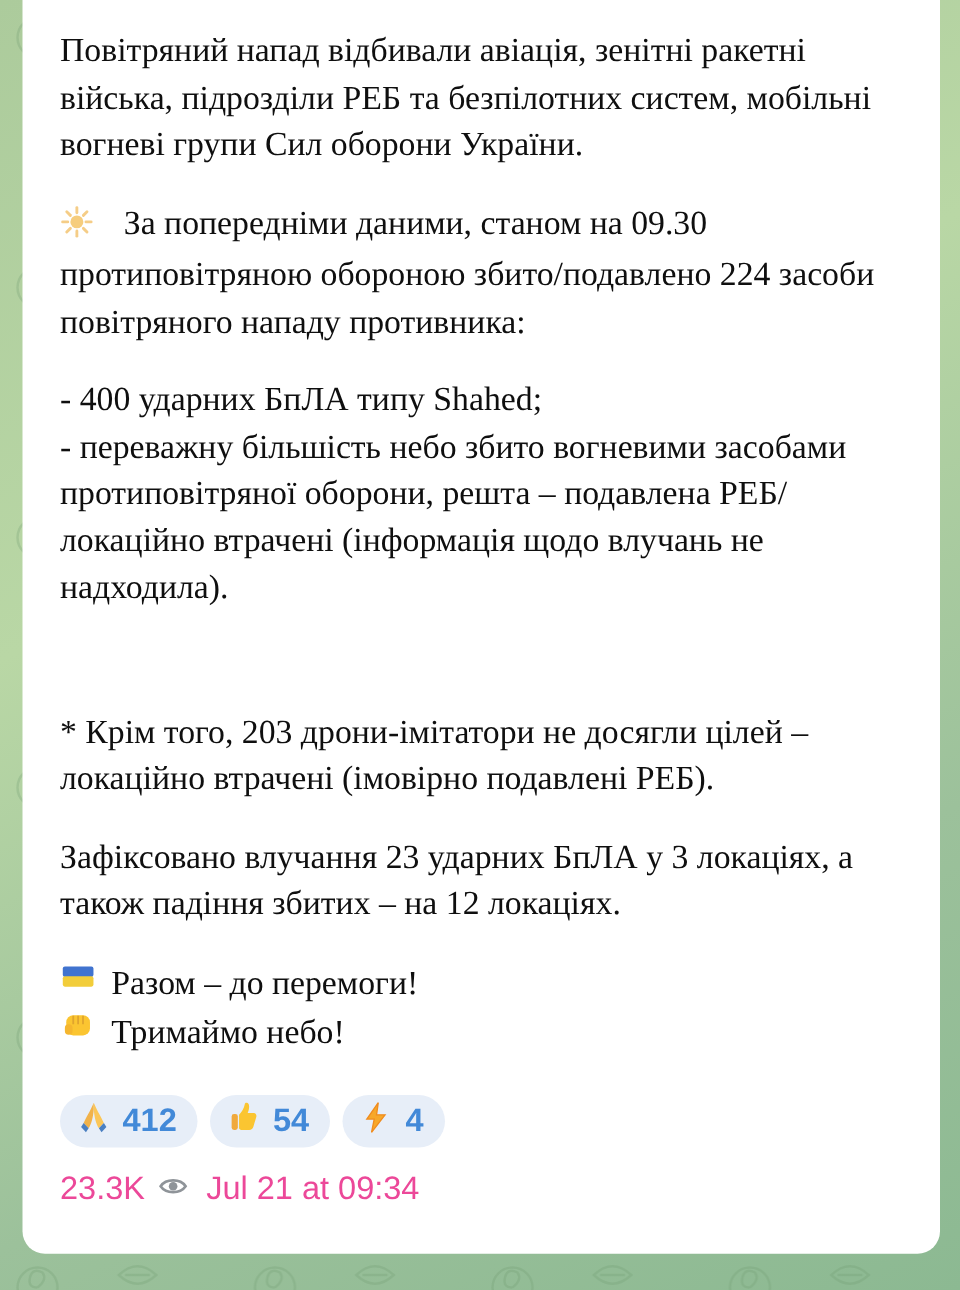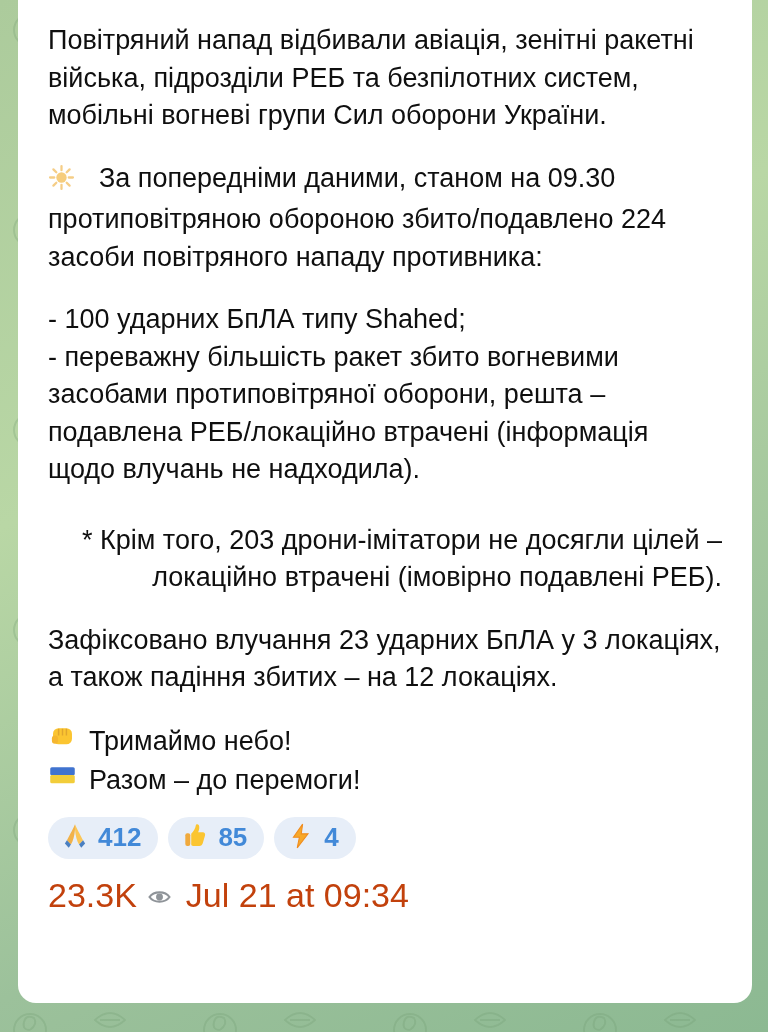--- a/index.html
+++ b/index.html
@@ -11,38 +11,38 @@
   }
   .doodle-layer { position:absolute; inset:0; z-index:0; pointer-events:none; }
   .bubble {
     position:absolute; z-index:1;
     left:18px; top:-24px; width:734px; height:1027px;
     background:#ffffff; border-radius:18px;
     padding:46px 30px 14px 30px;
     display:flex; flex-direction:column;
   }
   .msg-text { font-size:27px; line-height:37.5px; color:#0f0f0f; }
-  .msg-text p { margin-top:25px; }
+  .msg-text p { margin-top:25px;font-family:Liberation Serif, serif; }
   .msg-text p:first-child { margin-top:0; }
-  .msg-text p.gap-large { margin-top:33px;text-align:right; }
+  .msg-text p.gap-large { margin-top:78px; }
   .inline-emoji { display:inline-block; vertical-align:-4px; }
   .sun-gap { margin-right:24px; }
   .emoji-line { display:flex; align-items:center; }
   .emoji-line .inline-emoji { margin-right:12px; flex:0 0 auto; }
-  .reactions { display:flex; gap:10px; margin-top:16px; }
+  .reactions { display:flex; gap:10px; margin-top:30px; }
   .reaction-pill {
     display:flex; align-items:center; height:42px;
     background:#e7eef8; border-radius:21px; padding:0 17px 0 13px;
     cursor:pointer;
   }
   .reaction-pill svg { margin-right:9px; }
   .reaction-count { font-size:26px; font-weight:600; color:#4289d8; }
   .footer { display:flex; align-items:center; justify-content:space-between; margin-top:17px; }
   .footer-link { font-size:26px; color:#3f8ed8; text-decoration:none; cursor:pointer; }
-  .footer-meta { display:flex; align-items:center; color:#c2410c; font-size:34px;justify-content:center; }
+  .footer-meta { display:flex; align-items:center; color:#ec4899; font-size:26px;justify-content:center; }
   .views-count { margin-right:10px; }
   .eye { margin-right:14px; display:inline-block; }
 </style>
 </head>
 <body>
 
 <svg class="doodle-layer" width="768" height="1032" xmlns="http://www.w3.org/2000/svg">
   <defs>
     <pattern id="doodles" width="190" height="200" patternUnits="userSpaceOnUse">
       <g fill="none" stroke="#6f9a6f" stroke-width="2" opacity="0.28">
@@ -76,64 +76,64 @@
               <line x1="20" y1="13" x2="24" y2="13"></line>
               <line x1="5.2" y1="5.2" x2="8" y2="8"></line>
               <line x1="18" y1="18" x2="20.8" y2="20.8"></line>
               <line x1="5.2" y1="20.8" x2="8" y2="18"></line>
               <line x1="18" y1="8" x2="20.8" y2="5.2"></line>
             </g>
             <circle cx="13" cy="13" r="5" fill="#f6cd7d"></circle>
           </svg></span><span>За попередніми даними, станом на 09.30 протиповітряною обороною збито/подавлено 224 засоби повітряного нападу противника:</span></p>
 
     <p>
-      <span style="display:block">- 100 ударних БпЛА типу Shahed;</span>
-      <span style="display:block">- переважну більшість ракет збито вогневими засобами протиповітряної оборони, решта – подавлена РЕБ/локаційно втрачені (інформація щодо влучань не надходила).</span>
+      <span style="display:block">- 400 ударних БпЛА типу Shahed;</span>
+      <span style="display:block">- переважну більшість небо збито вогневими засобами протиповітряної оборони, решта – подавлена РЕБ/локаційно втрачені (інформація щодо влучань не надходила).</span>
     </p>
 
     <p class="gap-large">* Крім того, 203 дрони-імітатори не досягли цілей – локаційно втрачені (імовірно подавлені РЕБ).</p>
 
     <p>Зафіксовано влучання 23 ударних БпЛА у 3 локаціях, а також падіння збитих – на 12 локаціях.</p>
 
 
     <p>
       <span class="emoji-line">
           <span class="inline-emoji"><svg width="29" height="29" viewBox="0 0 26 26">
+              <rect x="2" y="5.5" width="22" height="7.5" rx="1.5" fill="#4073cf"></rect>
+              <rect x="2" y="12.5" width="22" height="7.5" rx="1.5" fill="#f2cd3a"></rect>
+            </svg></span>
+          <span>Разом – до перемоги!</span>
+        </span>
+      <span class="emoji-line">
+          <span class="inline-emoji"><svg width="29" height="29" viewBox="0 0 26 26">
               <rect x="4.5" y="5.5" width="17" height="14.5" rx="5" fill="#fbc531"></rect>
               <path d="M9.5 6 V12 M13 6 V12 M16.5 6 V12" stroke="#e0a52e" stroke-width="1.3" fill="none"></path>
               <rect x="3.5" y="12" width="5.5" height="7.5" rx="2.7" fill="#f5b62f"></rect>
             </svg></span>
           <span>Тримаймо небо!</span>
-        </span>
-      <span class="emoji-line">
-          <span class="inline-emoji"><svg width="29" height="29" viewBox="0 0 26 26">
-              <rect x="2" y="5.5" width="22" height="7.5" rx="1.5" fill="#4073cf"></rect>
-              <rect x="2" y="12.5" width="22" height="7.5" rx="1.5" fill="#f2cd3a"></rect>
-            </svg></span>
-          <span>Разом – до перемоги!</span>
         </span>
     </p>
   </div>
 
   <div class="reactions">
     <div class="reaction-pill">
       <span><svg width="28" height="28" viewBox="0 0 26 26">
             <path d="M13 2 C10 9 7.5 12.5 5.5 17 L9.2 21 C11.2 18 12.5 13 13 7 Z" fill="#f1b24a"></path>
             <path d="M13 2 C16 9 18.5 12.5 20.5 17 L16.8 21 C14.8 18 13.5 13 13 7 Z" fill="#fbc658"></path>
             <path d="M5.5 17 L9.2 21 L7.2 24 L3.6 20 Z" fill="#4a7fc1"></path>
             <path d="M20.5 17 L16.8 21 L18.8 24 L22.4 20 Z" fill="#4a7fc1"></path>
           </svg></span>
       <span class="reaction-count">412</span>
     </div>
     <div class="reaction-pill">
       <span><svg width="28" height="28" viewBox="0 0 26 26">
             <path d="M9.5 11 C11.5 9 13.3 6 13.8 3 C14 1.7 15.9 1.7 16.6 3 C17.4 4.6 16.9 7.6 15.9 9.6 L20.3 9.6 C21.8 9.6 22.8 11.1 22.3 12.6 L20.2 19.7 C19.8 21.2 18.6 22.2 17.1 22.2 L11.3 22.2 C10.2 22.2 9.5 21.6 9.5 20.6 Z" fill="#fbc531"></path>
             <rect x="4" y="10.4" width="4.6" height="11.8" rx="1.8" fill="#f0a93c"></rect>
           </svg></span>
-      <span class="reaction-count">85</span>
+      <span class="reaction-count">54</span>
     </div>
     <div class="reaction-pill">
       <span><svg width="28" height="28" viewBox="0 0 26 26">
             <polygon points="14.5,2 6,14.2 11.5,14.2 9.5,24 19.5,11 13.2,11" fill="#f7a829" stroke="#f08c1e" stroke-width="1"></polygon>
           </svg></span>
       <span class="reaction-count">4</span>
     </div>
   </div>
 
   <div class="footer">

